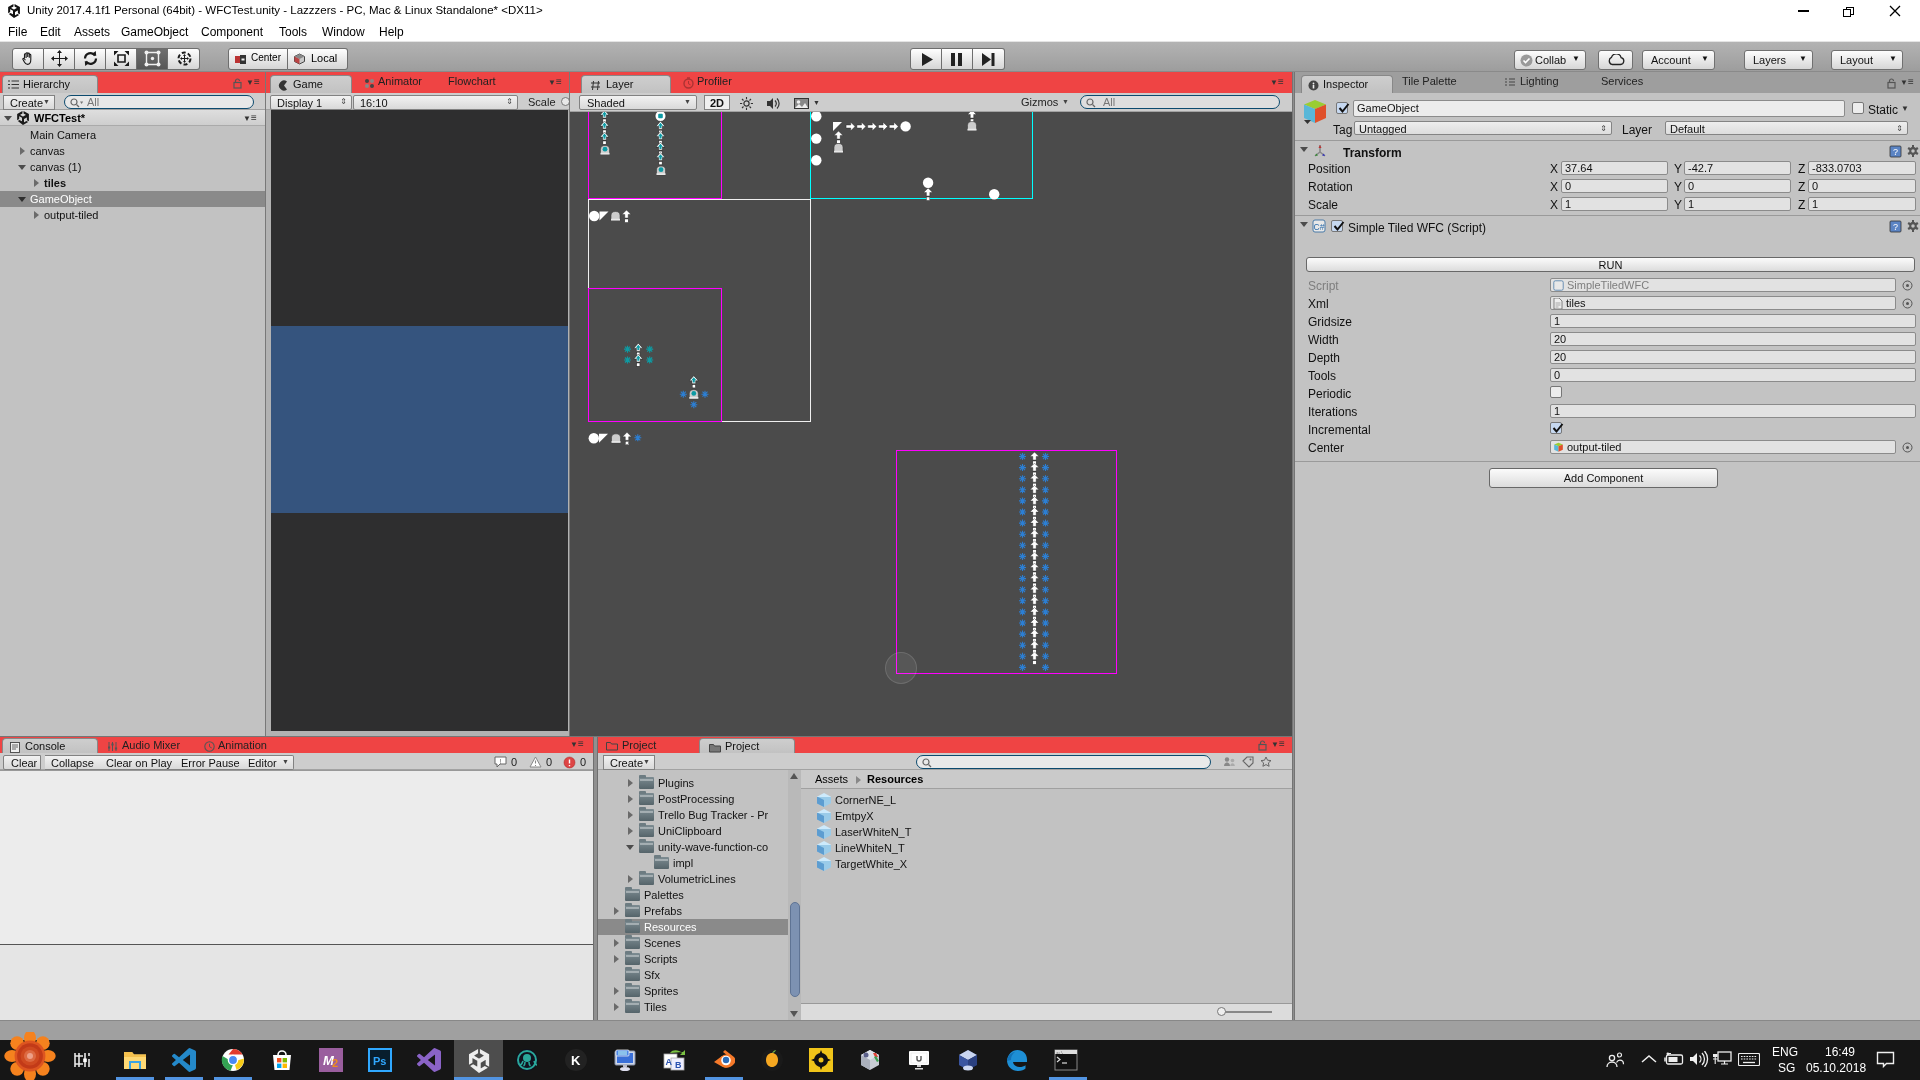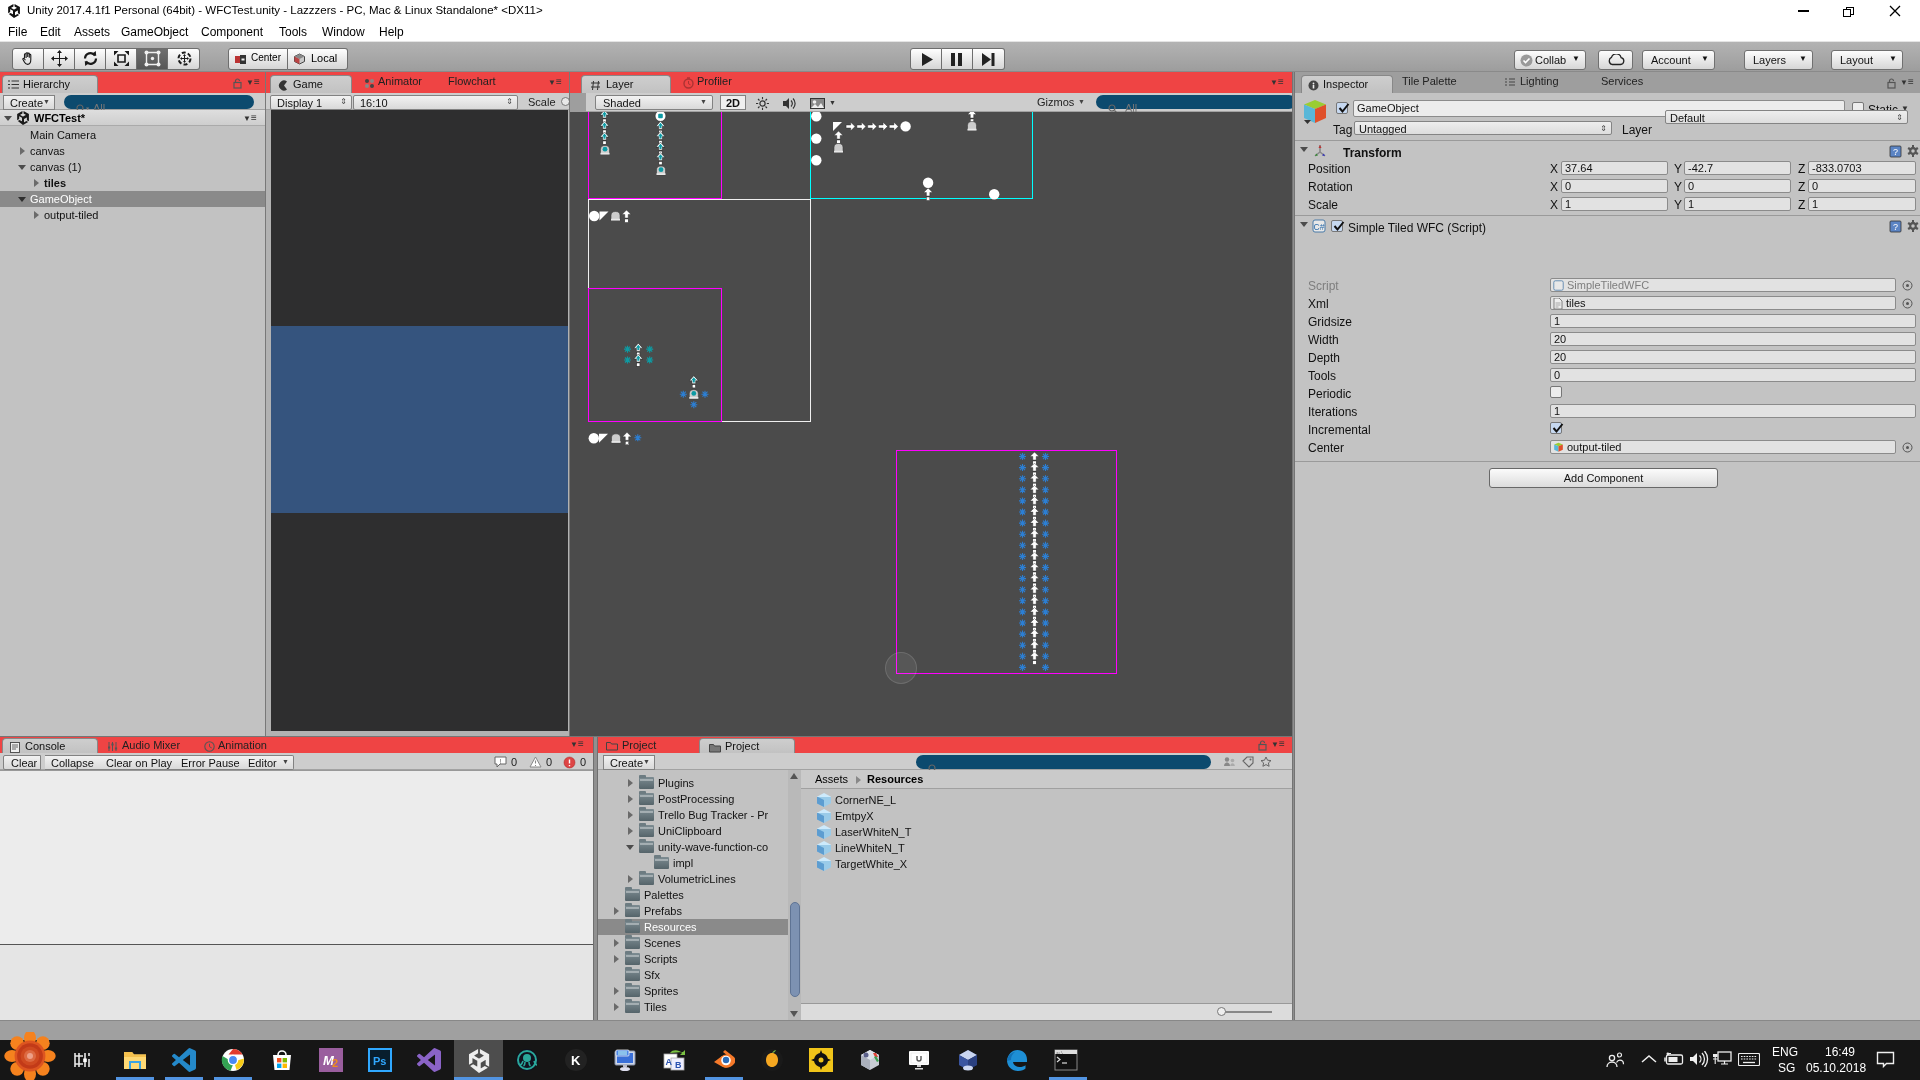--- a/index.html
+++ b/index.html
@@ -14,21 +14,21 @@
 .tbtn.first{border-left:1px solid #6e6e6e;border-radius:3px 0 0 3px}
 .tbtn.last{border-radius:0 3px 3px 0}
 .tbtn.sel{background:linear-gradient(#6f6f6f,#575757)}
 .dbtn{position:absolute;height:20px;background:linear-gradient(#fdfdfd,#d6d6d6);border:1px solid #707070;border-radius:3px;font-size:11px;color:#111;text-align:center}
 
 .tabbar{position:absolute;height:21px;background:#ef4444;font-size:11px;color:#161616}
 .tab{position:absolute;top:3px;height:18px;background:linear-gradient(#cecece,#c2c2c2);border:1px solid #888;border-bottom:none;border-radius:4px 4px 0 0;font-size:11px;color:#111}
 .tabtxt{position:absolute;top:3px;font-size:11px;color:#222}
 .ptool{position:absolute;height:17px;background:#cdcdcd;border-bottom:1px solid #a2a2a2;font-size:11px}
 .mini{position:absolute;height:15px;background:linear-gradient(#f2f2f2,#d9d9d9);border:1px solid #828282;font-size:11px;color:#111}
-.pill{position:absolute;height:14px;background:#e8e8e8;border:7px solid #0c4a6e;border-radius:8px;font-size:11px;color:#777}
+.pill{position:absolute;height:14px;background:#e8e8e8;border:1px solid #0c4a6e;border-radius:8px;font-size:11px;color:#777}
 .content{position:absolute;background:#c2c2c2}
 .hrow{position:absolute;left:0;width:100%;height:16px;font-size:11px;color:#111}
 .tri{position:absolute;width:0;height:0}
 .tri.e{border-left:5px solid #6a6a6a;border-top:4px solid transparent;border-bottom:4px solid transparent}
 .tri.s{border-top:5px solid #4c4c4c;border-left:4px solid transparent;border-right:4px solid transparent}
 
 .ins-label{position:absolute;font-size:12px;color:#111}
 .fld{position:absolute;height:14px;background:#e2e2e2;border:1px solid #8b8b8b;font-size:11px;color:#111;padding:0 3px;border-radius:2px;line-height:12px}
 .ddl{position:absolute;height:14px;background:linear-gradient(#eee,#ddd);border:1px solid #848484;border-radius:2px;font-size:11px;color:#111;padding:0 4px;line-height:12px}
 .chk{position:absolute;width:12px;height:12px;background:#ecECec;border:1px solid #777;border-radius:2px}
@@ -278,21 +278,21 @@
         </div>
     <span class="tabtxt" style="left:127px">Profiler</span>
     <svg class="p" style="left:113px;top:5px" width="11" height="12" viewBox="0 0 11 12">
           <circle cx="5.5" cy="6.5" r="4.5" fill="none" stroke="#a33" stroke-width="1.4"></circle>
           <path d="M5.5 4v2.8l2 1" stroke="#a33" stroke-width="1" fill="none"></path>
           <path d="M4 1h3" stroke="#a33" stroke-width="1.4"></path>
         </svg>
     <span class="p" style="left:700px;top:6px;font-size:8px;color:#333">▼</span>
         <span class="p" style="left:708px;top:4px;font-size:10px;color:#333">≡</span>
   </div>
-  <div class="ptool" style="left:16px;top:21px;width:100%;height:19px">
+  <div class="ptool" style="left:0;top:21px;width:100%;height:19px">
     <div class="mini" style="left:9px;top:2px;width:118px;border-radius:2px">
           <span style="position:absolute;left:7px;top:1px">Shaded</span>
           <span style="position:absolute;right:5px;top:2px;font-size:7px;color:#444">▼</span>
         </div>
     <div class="mini" style="left:134px;top:2px;width:26px;background:#efefef">
           <span style="position:absolute;left:5px;top:1px;font-weight:bold">2D</span>
         </div>
     <svg class="p" style="left:170px;top:4px" width="13" height="13" viewBox="0 0 13 13">
           <circle cx="6.5" cy="6.5" r="2.6" fill="none" stroke="#333" stroke-width="1.2"></circle>
           <path d="M6.5 0v2.2M6.5 10.8V13M0 6.5h2.2M10.8 6.5H13M2 2l1.5 1.5M11 2L9.5 3.5M2 11l1.5-1.5M11 11L9.5 9.5" stroke="#333" stroke-width="1.1"></path>
@@ -516,21 +516,21 @@
   <div class="fld" style="left:58px;top:28px;width:492px;height:17px;background:#ececec;line-height:15px">GameObject</div>
   <div class="chk" style="left:557px;top:30px"></div>
   <span class="ins-label" style="left:573px;top:31px">Static</span>
   <span class="p" style="left:606px;top:32px;font-size:8px;color:#333">▼</span>
   <span class="ins-label" style="left:38px;top:51px">Tag</span>
   <div class="ddl" style="left:59px;top:49px;width:258px">
         <span style="position:absolute;left:4px;top:1px">Untagged</span>
         <span style="position:absolute;right:4px;top:1px;font-size:8px;color:#444">⇕</span>
       </div>
   <span class="ins-label" style="left:327px;top:51px">Layer</span>
-  <div class="ddl" style="left:370px;top:38px;width:243px">
+  <div class="ddl" style="left:370px;top:49px;width:243px">
         <span style="position:absolute;left:4px;top:1px">Default</span>
         <span style="position:absolute;right:4px;top:1px;font-size:8px;color:#444">⇕</span>
       </div>
   <div class="hdrline" style="top:68px"></div>
 
   <div class="tri s" style="left:5px;top:75px"></div>
   <svg class="p" style="left:18px;top:72px" width="14" height="14" viewBox="0 0 14 14">
         <path d="M7 1v7M7 8L2 12M7 8l5 4" stroke="#888" stroke-width="1.6"></path>
         <path d="M7 1l-1.5 3h3z" fill="#b33"></path>
         <path d="M2 12l3-.5-1.8-2z" fill="#383"></path>
@@ -577,20 +577,21 @@
         <path d="M2.5 7l3 3.5L11.5 3" stroke="#111" stroke-width="2" fill="none"></path>
       </svg>
   <span class="ins-label" style="left:53px;top:149px;font-weight:normal">Simple Tiled WFC (Script)</span>
   <svg class="p" style="left:594px;top:148px" width="13" height="13" viewBox="0 0 13 13">
         <rect x="1" y="1" width="11" height="11" rx="1" fill="#5b84c4" stroke="#333" stroke-width=".8"></rect>
         <text x="6.5" y="10" font-size="9" fill="#fff" text-anchor="middle" font-family="Liberation Sans">?</text>
       </svg>
   <svg class="p" style="left:612px;top:148px" width="12" height="12" viewBox="0 0 24 24">
         <path d="M10 0h4v4.2a8 8 0 0 1 3 1.7L20.6 4 23 8l-3.6 2a8.3 8.3 0 0 1 0 4l3.6 2-2.4 4-3.6-1.9a8 8 0 0 1-3 1.7V24h-4v-4.2a8 8 0 0 1-3-1.7L3.4 20 1 16l3.6-2a8.3 8.3 0 0 1 0-4L1 8l2.4-4 3.6 1.9a8 8 0 0 1 3-1.7zM12 8.5A3.5 3.5 0 1 0 12 15.5 3.5 3.5 0 0 0 12 8.5z" fill="#555" fill-rule="evenodd"></path>
       </svg>
+  <div class="bigbtn" style="left:11px;top:185px;width:609px;height:15px;line-height:14px">RUN</div>
   <span class="ins-label" style="left:13px;top:207px;color:#7e7e7e">Script</span>
   <div class="fld" style="left:255px;top:206px;width:346px;color:#7e7e7e">
         <svg style="position:absolute;left:2px;top:1px" width="11" height="11" viewBox="0 0 14 14">
           <rect x="1" y="1" width="12" height="12" rx="2" fill="#e8e8e8" stroke="#4a7ba8" stroke-width="1"></rect>
         </svg>
         <span style="position:absolute;left:16px">SimpleTiledWFC</span>
       </div>
   <svg class="p" style="left:607px;top:208px" width="11" height="11" viewBox="0 0 11 11">
         <circle cx="5.5" cy="5.5" r="4.5" fill="none" stroke="#555" stroke-width="1"></circle>
         <circle cx="5.5" cy="5.5" r="1.5" fill="#555"></circle>

